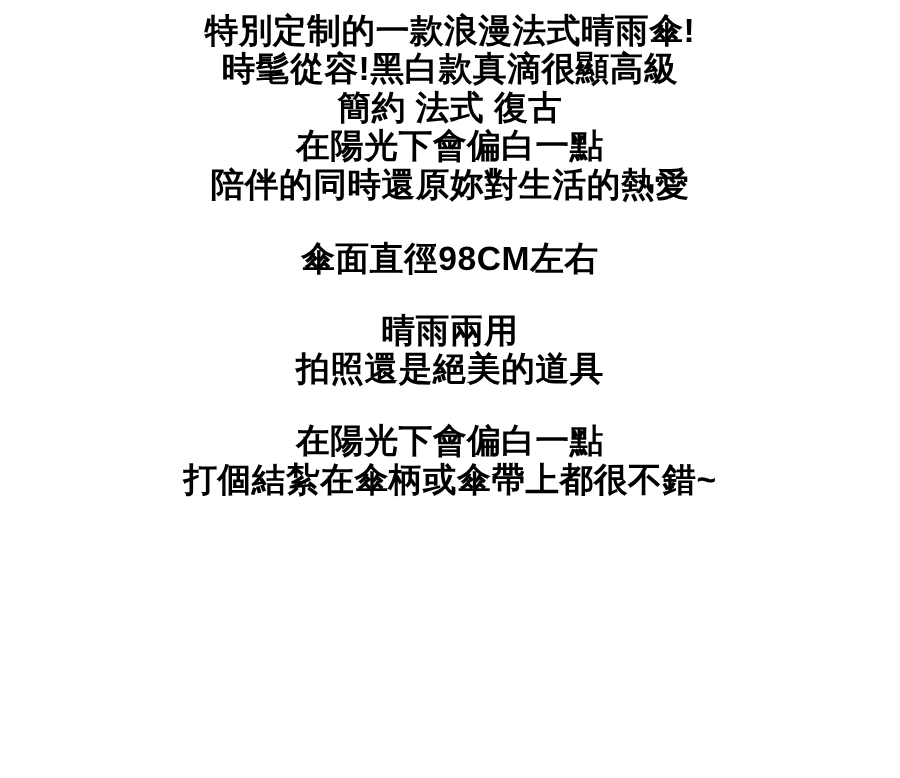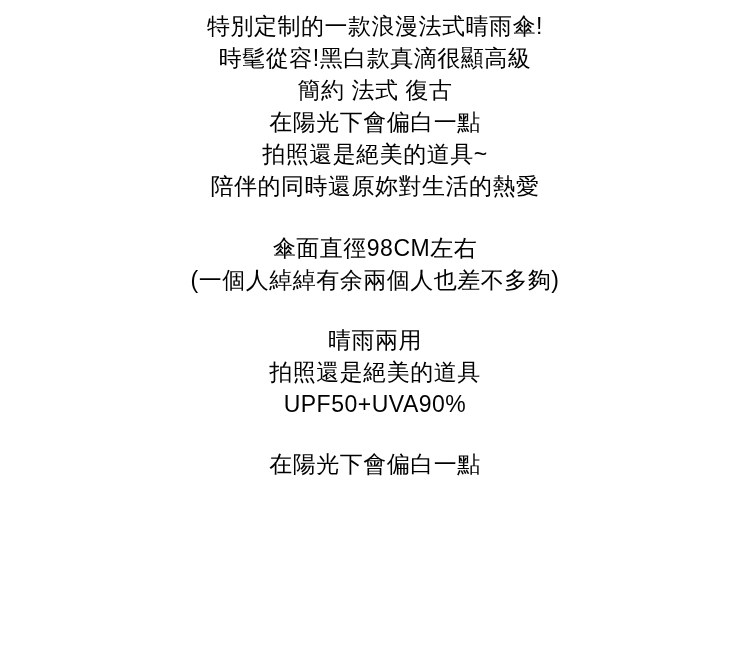--- a/index.html
+++ b/index.html
@@ -24,22 +24,22 @@
     align-items: center;
   }
   .block {
     width: 100%;
     display: flex;
     flex-direction: column;
     align-items: center;
   }
   .line {
     text-align: right;
-    font-size: 23px;
-    font-weight: normal;
+    font-size: 28px;
+    font-weight: bold;
     line-height: 32px;
     letter-spacing: 0.5px;
     white-space: nowrap;
   }
   .gap-lg {
     height: 30px;
   }
   .gap-md {
     height: 28px;
   }
@@ -47,38 +47,36 @@
 </head>
 <body>
 
 <div class="page">
 
   <div class="block">
     <div class="line">特別定制的一款浪漫法式晴雨傘!</div>
     <div class="line">時髦從容!黑白款真滴很顯高級</div>
     <div class="line">簡約 法式 復古</div>
     <div class="line">在陽光下會偏白一點</div>
-    <div class="line">拍照還是絕美的道具~</div>
     <div class="line">陪伴的同時還原妳對生活的熱愛</div>
   </div>
 
   <div class="gap-lg"></div>
 
   <div class="block">
     <div class="line">傘面直徑98CM左右</div>
-    <div class="line">(一個人綽綽有余兩個人也差不多夠)</div>
   </div>
 
   <div class="gap-md"></div>
 
   <div class="block">
     <div class="line">晴雨兩用</div>
     <div class="line">拍照還是絕美的道具</div>
-    <div class="line">UPF50+UVA90%</div>
   </div>
 
   <div class="gap-md"></div>
 
   <div class="block">
     <div class="line">在陽光下會偏白一點</div>
+    <div class="line">打個結紮在傘柄或傘帶上都很不錯~</div>
   </div>
 
 </div>
 
 </body></html>

